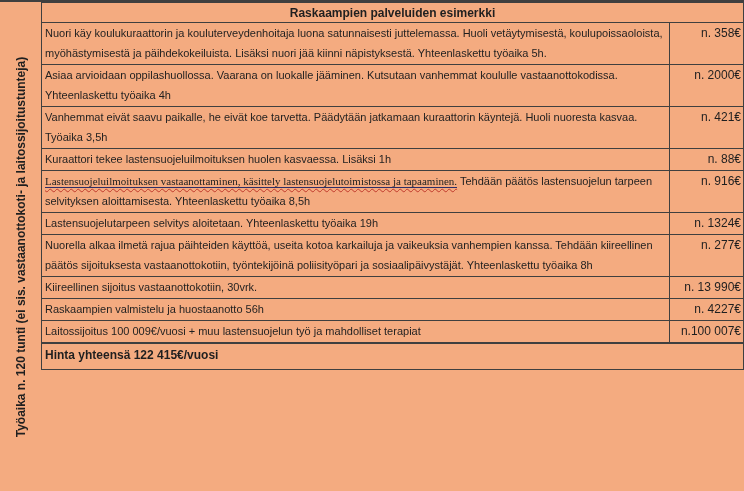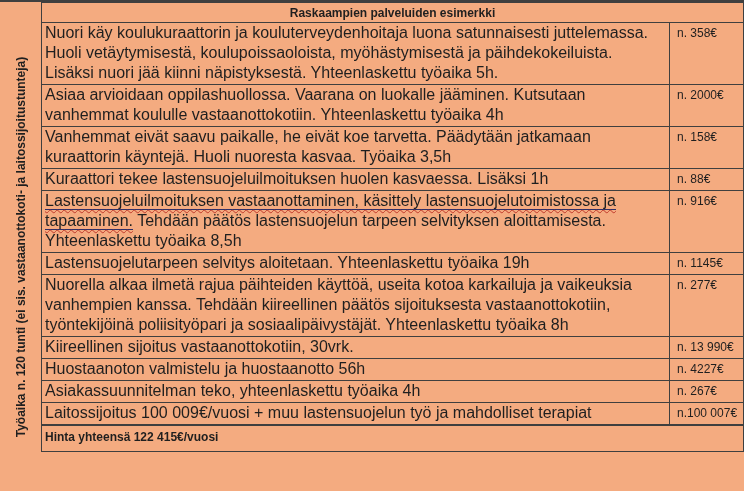--- a/index.html
+++ b/index.html
@@ -35,41 +35,43 @@
   table.main-table th,
   table.main-table td{
     border:1px solid var(--border);
     box-sizing:border-box;
   }
   th.header-cell{
     font-size:12px;font-weight:bold;text-align:center;
     height:20px;padding:0 2px;
   }
   td.desc{
-    font-size:16px;line-height:20px;
+    font-size:11px;line-height:20px;
     vertical-align:top;
     padding:0 4px 1px 3px;
   }
   td.cost{
     font-size:12px;line-height:20px;
     vertical-align:top;
     padding:0 2px 0 7px;
     white-space:nowrap;
+    text-align:right;
   }
   tr.footer-row td{
     font-weight:bold;font-size:12px;line-height:21px;
     border-top:2px solid var(--border);
     padding:1px 4px 3px 3px;
   }
   span.ul{
     border-bottom:1px solid var(--underline);
     text-decoration:underline wavy var(--squiggle);
     text-decoration-thickness:1px;
     text-underline-offset:3px;
     text-decoration-skip-ink:none;
+    font-family:Liberation Serif, serif;
   }
 </style>
 </head>
 <body>
 
 <div class="page">
 
   <div class="side-col">
     <div class="side-label">Työaika n. 120 tunti (ei sis. vastaanottokoti- ja laitossijoitustunteja)</div>
   </div>
@@ -83,54 +85,50 @@
       <tr>
         <th class="header-cell" colspan="2">Raskaampien palveluiden esimerkki</th>
       </tr>
     </thead>
     <tbody>
         <tr>
           <td class="desc">Nuori käy koulukuraattorin ja kouluterveydenhoitaja luona satunnaisesti juttelemassa.  Huoli vetäytymisestä, koulupoissaoloista, myöhästymisestä ja päihdekokeiluista. Lisäksi nuori jää kiinni näpistyksestä. Yhteenlaskettu työaika 5h.</td>
           <td class="cost">n. 358€</td>
         </tr>
         <tr>
-          <td class="desc">Asiaa arvioidaan oppilashuollossa. Vaarana on luokalle jääminen. Kutsutaan vanhemmat koululle vastaanottokotiin. Yhteenlaskettu työaika 4h</td>
+          <td class="desc">Asiaa arvioidaan oppilashuollossa. Vaarana on luokalle jääminen. Kutsutaan vanhemmat koululle vastaanottokodissa. Yhteenlaskettu työaika 4h</td>
           <td class="cost">n. 2000€</td>
         </tr>
         <tr>
           <td class="desc">Vanhemmat eivät saavu paikalle, he eivät koe tarvetta. Päädytään jatkamaan kuraattorin käyntejä. Huoli nuoresta kasvaa. Työaika 3,5h</td>
-          <td class="cost">n. 158€</td>
+          <td class="cost">n. 421€</td>
         </tr>
         <tr>
           <td class="desc">Kuraattori tekee lastensuojeluilmoituksen huolen kasvaessa. Lisäksi 1h</td>
           <td class="cost">n. 88€</td>
         </tr>
         <tr>
           <td class="desc"><span class="ul">Lastensuojeluilmoituksen vastaanottaminen, käsittely lastensuojelutoimistossa ja tapaaminen.</span> Tehdään päätös lastensuojelun tarpeen selvityksen aloittamisesta. Yhteenlaskettu työaika 8,5h</td>
           <td class="cost">n. 916€</td>
         </tr>
         <tr>
           <td class="desc">Lastensuojelutarpeen selvitys aloitetaan. Yhteenlaskettu työaika 19h</td>
-          <td class="cost">n. 1145€</td>
+          <td class="cost">n. 1324€</td>
         </tr>
         <tr>
           <td class="desc">Nuorella alkaa ilmetä rajua päihteiden käyttöä, useita kotoa karkailuja ja vaikeuksia vanhempien kanssa. Tehdään kiireellinen päätös sijoituksesta vastaanottokotiin, työntekijöinä poliisityöpari ja sosiaalipäivystäjät. Yhteenlaskettu työaika 8h</td>
           <td class="cost">n. 277€</td>
         </tr>
         <tr>
           <td class="desc">Kiireellinen sijoitus vastaanottokotiin, 30vrk.</td>
           <td class="cost">n. 13 990€</td>
         </tr>
         <tr>
-          <td class="desc">Huostaanoton valmistelu ja huostaanotto 56h</td>
+          <td class="desc">Raskaampien valmistelu ja huostaanotto 56h</td>
           <td class="cost">n. 4227€</td>
-        </tr>
-        <tr>
-          <td class="desc">Asiakassuunnitelman teko, yhteenlaskettu työaika 4h</td>
-          <td class="cost">n. 267€</td>
         </tr>
         <tr>
           <td class="desc">Laitossijoitus 100 009€/vuosi + muu lastensuojelun työ ja mahdolliset terapiat</td>
           <td class="cost">n.100 007€</td>
         </tr>
       </tbody>
     <tfoot>
       <tr class="footer-row">
         <td colspan="2">Hinta yhteensä 122 415€/vuosi</td>
       </tr>

